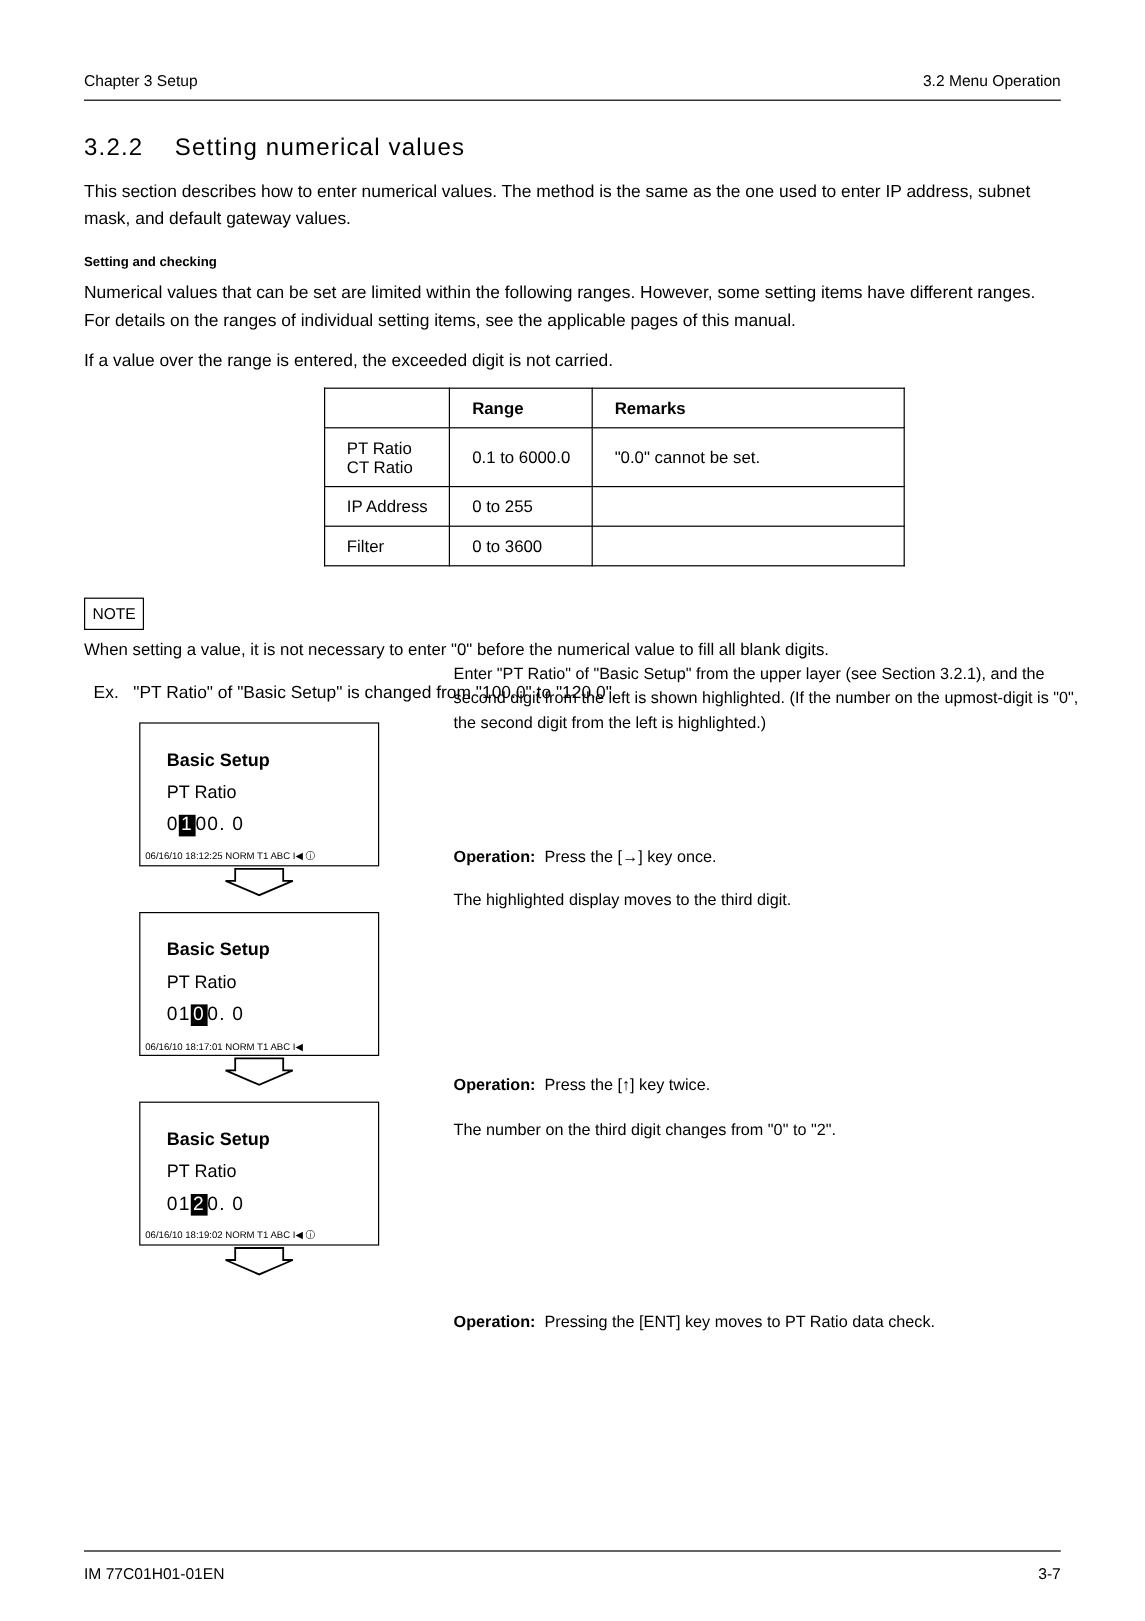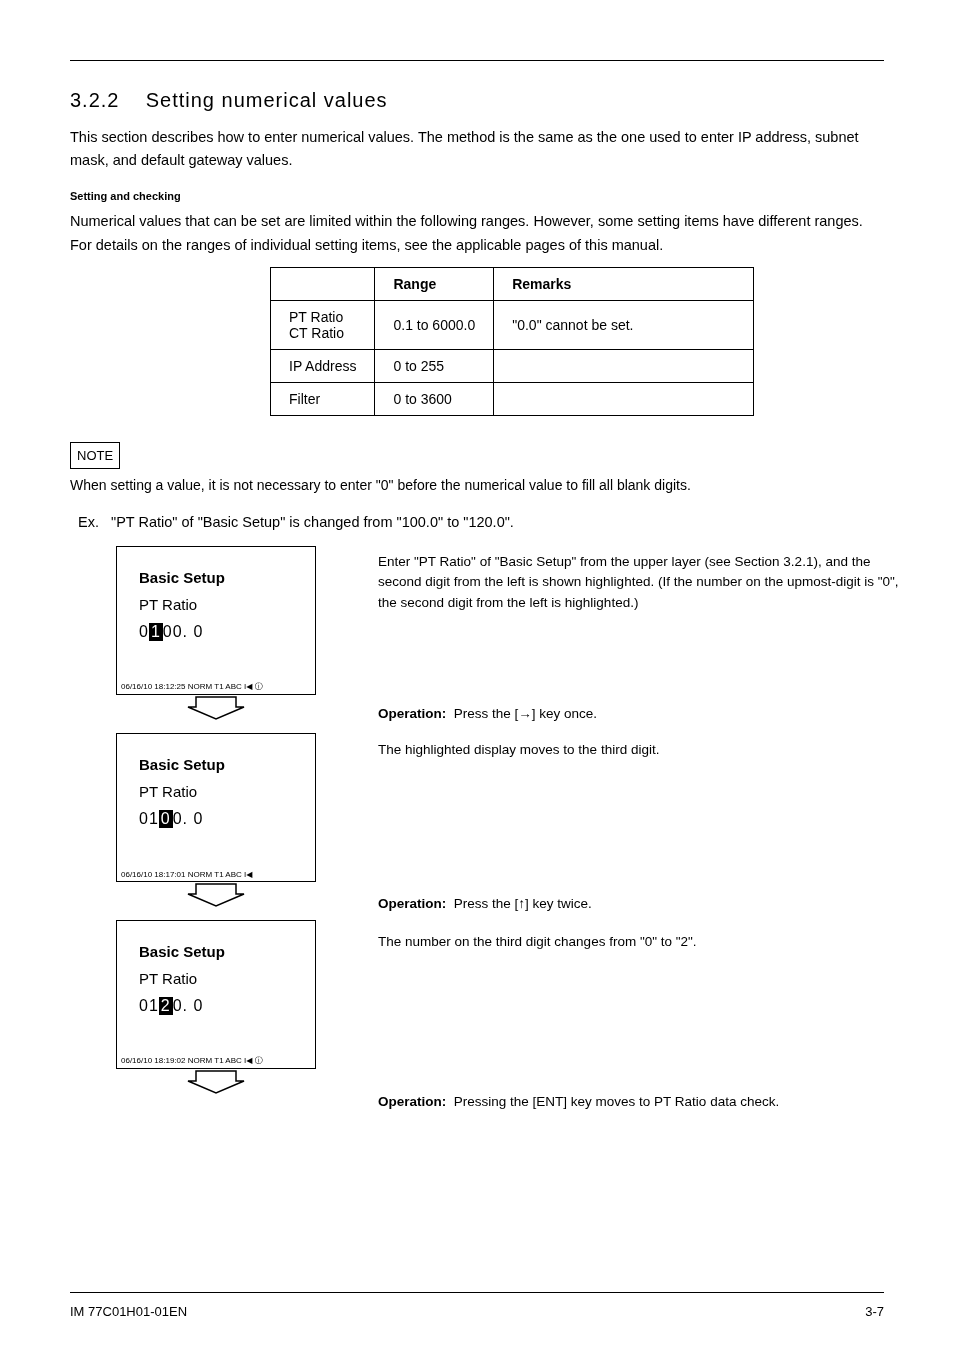--- a/index.html
+++ b/index.html
@@ -11,21 +11,21 @@
   .body-text { font-size: 14.5px; line-height: 1.6; margin-bottom: 10px; }
   .subhead { font-size: 11px; font-weight: bold; margin-top: 18px; margin-bottom: 8px; }
   table.range { border-collapse: collapse; margin: 10px 0 10px 200px; }
   table.range th, table.range td { border: 1.5px solid #000; padding: 8px 18px; font-size: 14px; text-align: left; vertical-align: middle; }
   table.range th { font-weight: bold; }
   .note-label { display: inline-block; border: 1.5px solid #000; padding: 5px 6px; font-size: 13px; margin-top: 16px; margin-bottom: 6px; }
   .note-text { font-size: 14px; line-height: 1.5; margin-bottom: 18px; }
   .ex-label { font-size: 14.5px; margin-left: 8px; margin-bottom: 16px; }
   .screens { margin-left: 46px; margin-top: 10px; }
   .screen-block { margin-bottom: 10px; }
-  .screen-frame { width: 200px; height: 149px; border: 1.5px solid #000; position: relative; padding: 22px 0 0 22px; background: #fff; }
+  .screen-frame { width: 200px; height: 120px; border: 1.5px solid #000; position: relative; padding: 22px 0 0 22px; background: #fff; }
   .scr-title { font-family: Arial, sans-serif; font-size: 15px; font-weight: bold; margin-bottom: 10px; }
   .scr-field { font-family: Arial, sans-serif; font-size: 15px; margin-bottom: 10px; }
   .scr-value { font-family: Arial, sans-serif; font-size: 16px; letter-spacing: 1px; }
   .scr-value .inv { background: #000; color: #fff; display: inline-block; padding: 0 2px; }
   .scr-status { position: absolute; bottom: 2px; left: 4px; font-size: 8px; letter-spacing: 0; }
   .arrow-between { width: 200px; height: 28px; position: relative; }
   .arrow-between svg { display: block; margin: 0 auto; }
   .side-caption { position: absolute; font-size: 13.5px; line-height: 1.5; width: 530px; }
   .side1 { left: 378px; top: 552px; }
   .side2 { left: 378px; top: 704px; }
@@ -33,31 +33,36 @@
   .side4 { left: 378px; top: 894px; }
   .side5 { left: 378px; top: 932px; }
   .side6 { left: 378px; top: 1092px; }
   .hr-bottom { border: none; border-top: 1.5px solid #000; position: absolute; bottom: 58px; left: 70px; right: 70px; }
   .footer-row { position: absolute; bottom: 32px; left: 70px; right: 70px; display: flex; justify-content: space-between; font-size: 13px; }
 </style>
 </head>
 <body>
 
 <div class="outer">
+  <div class="header-row">
+    <span>Chapter 3 Setup</span>
+    <span>3.2 Menu Operation</span>
+  </div>
   <hr class="hr-top">
 
   <div class="section-num">
     <span>3.2.2</span>&nbsp;&nbsp;&nbsp;
     <span>Setting numerical values</span>
   </div>
 
   <p class="body-text">This section describes how to enter numerical values. The method is the same as the one used to enter IP address, subnet mask, and default gateway values.</p>
 
   <div class="subhead">Setting and checking</div>
   <p class="body-text">Numerical values that can be set are limited within the following ranges. However, some setting items have different ranges. For details on the ranges of individual setting items, see the applicable pages of this manual.</p>
+  <p class="body-text">If a value over the range is entered, the exceeded digit is not carried.</p>
 
   <table class="range">
     <tbody>
         <tr>
       <th></th>
       <th>Range</th>
       <th style="width:260px">Remarks</th>
     </tr>
     <tr>
       <td style="white-space:pre-line">PT Ratio

